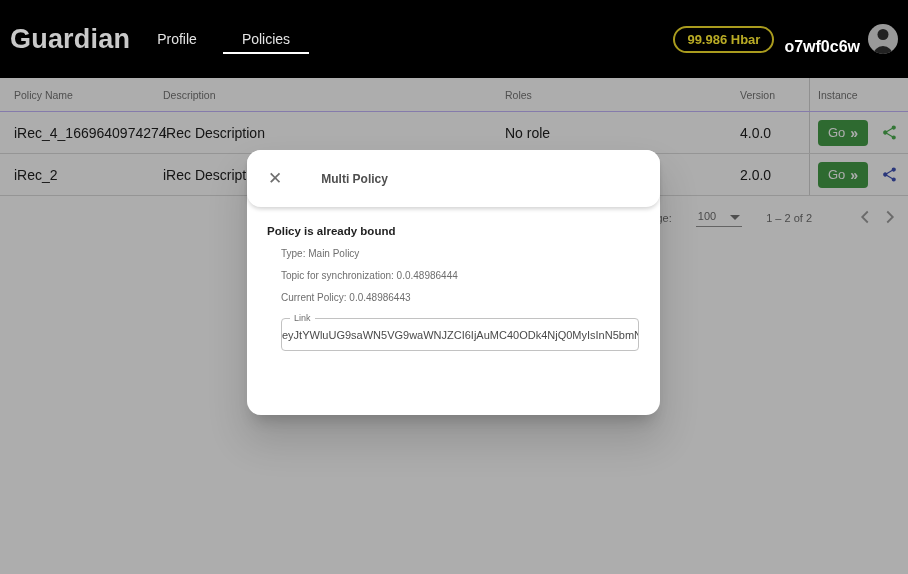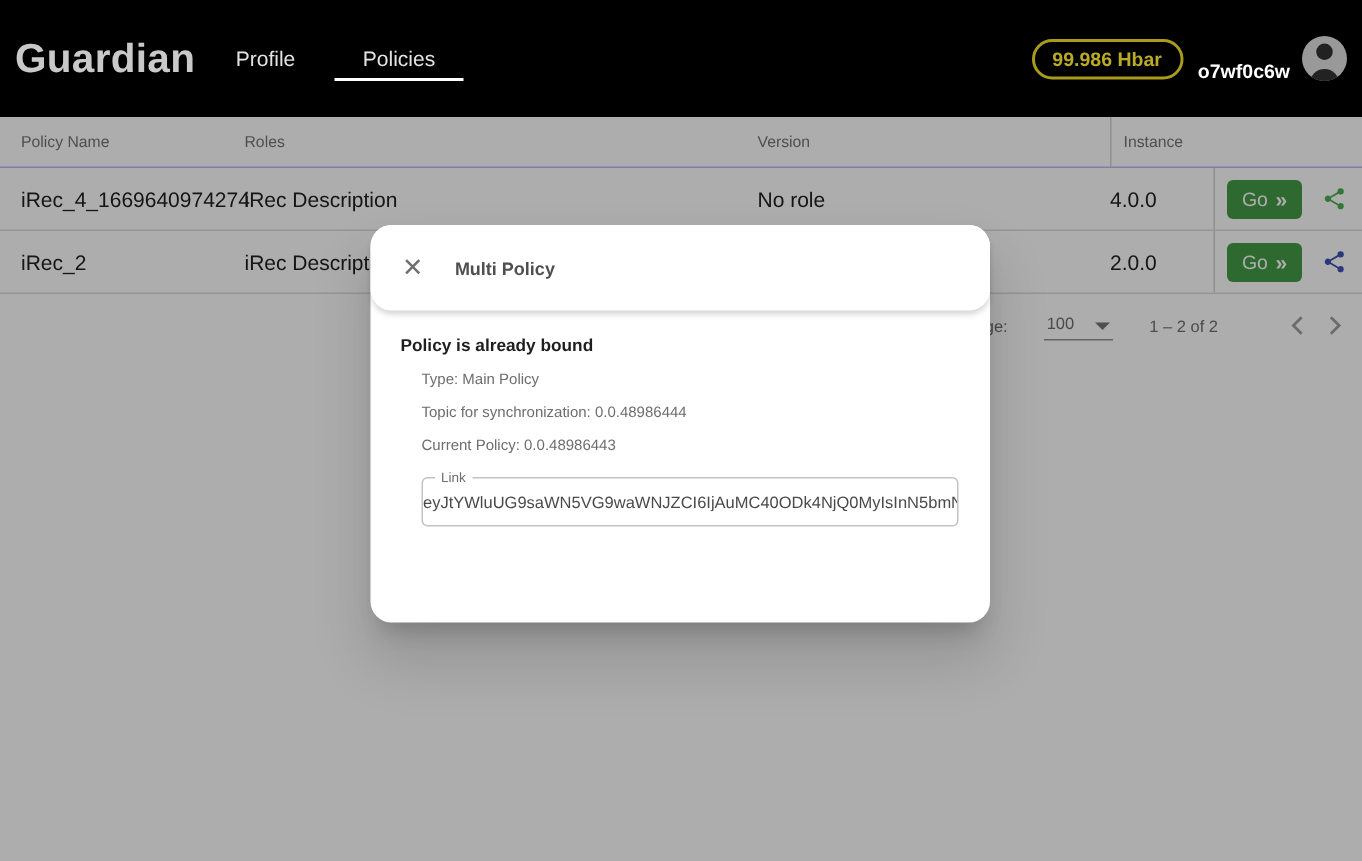--- a/index.html
+++ b/index.html
@@ -28,21 +28,21 @@
   }
   .tab.active::after {
     content:""; position:absolute; left:0; bottom:24px;
     width:100%; height:2px; background:#fff;
   }
   .nav-right { margin-left:auto; display:flex; align-items:center; margin-right:10px; }
   .hbar-pill {
     border:2px solid #a99b1e; color:#b9ab25; border-radius:14px;
     padding:4px 12px; font-size:13px; font-weight:bold; white-space:nowrap;
   }
-  .username { color:#fff; font-size:13px; font-weight:bold; margin:16px 8px 0 10px; }
+  .username { color:#fff; font-size:16px; font-weight:bold; margin:16px 8px 0 10px; }
   .avatar {
     width:30px; height:30px; border-radius:50%; background:#999;
     position:relative; overflow:hidden; cursor:pointer;
   }
   .avatar .a-head {
     position:absolute; top:5px; left:50%; transform:translateX(-50%);
     width:11px; height:11px; border-radius:50%; background:#222;
   }
   .avatar .a-body {
     position:absolute; bottom:-5px; left:50%; transform:translateX(-50%);
@@ -95,21 +95,21 @@
   }
   .modal-header {
     height:57px; background:#fff; border-radius:14px;
     box-shadow:0 3px 4px -1px rgba(0,0,0,.18);
     display:flex; align-items:center; position:relative; z-index:2;
   }
   .close-x {
     margin-left:21px; color:#6f6f6f; font-size:17px; line-height:1;
     background:none; border:none; cursor:pointer; font-family:inherit;
   }
-  .modal-title { margin-left:21px; font-size:12px; font-weight:bold; color:#4f4f4f; }
+  .modal-title { margin-left:39px; font-size:12px; font-weight:bold; color:#4f4f4f; }
   .modal-body { padding:18px 20px 0 20px; }
   .modal-heading { font-size:11.5px; font-weight:bold; color:#1e1e1e; margin-bottom:10px; }
   .detail { font-size:10px; color:#6e6e6e; margin:0 0 9px 14px; line-height:13px; }
   .link-field {
     position:relative; margin:14px 0 0 14px; width:358px; height:33px;
     border:1px solid #c2c2c2; border-radius:4px;
     display:flex; align-items:center; padding:0 0;
   }
   .link-label {
     position:absolute; top:-6px; left:8px; background:#fff;
@@ -139,20 +139,21 @@
     <div class="avatar">
       <div class="a-head"></div>
       <div class="a-body"></div>
     </div>
   </div>
 </div>
 
 <div class="content">
   <div class="grid thead">
     <div class="c1">Policy Name</div>
+    <div class="c2">Description</div>
     <div class="c3">Roles</div>
     <div class="c4">Version</div>
     <div class="c5">Instance</div>
   </div>
 
   <div class="grid trow">
     <div class="c1">iRec_4_1669640974274</div>
     <div class="c2">iRec Description</div>
     <div class="c3">No role</div>
     <div class="c4">4.0.0</div>

